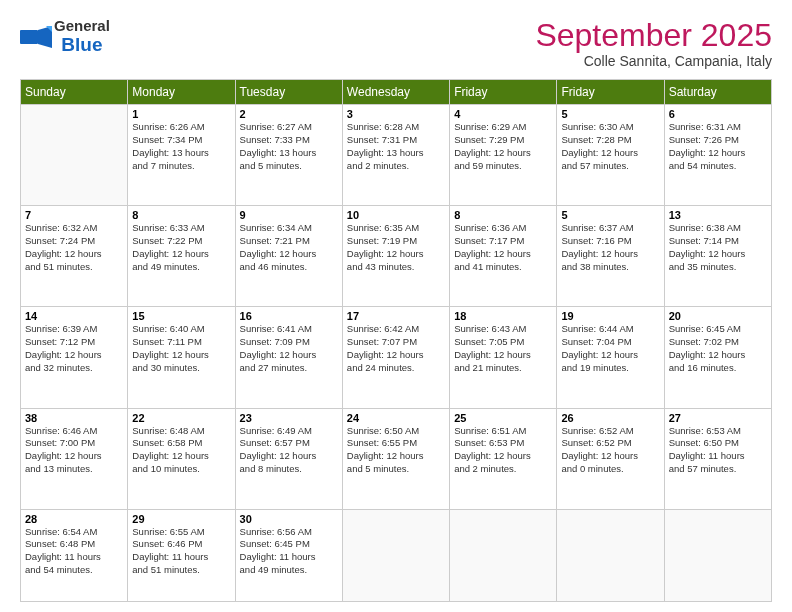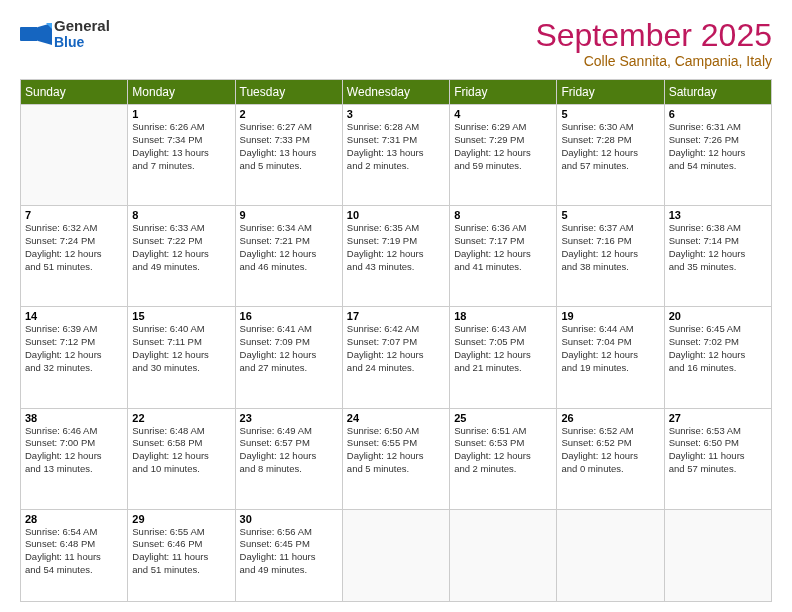--- a/index.html
+++ b/index.html
@@ -20,38 +20,39 @@
     .header {
       display: flex;
       justify-content: space-between;
       align-items: flex-start;
       margin-bottom: 10px;
     }
     .logo {
       display: flex;
       flex-direction: column;
       align-items: flex-start;
+      text-align: center;
     }
     .logo-row {
       display: flex;
       align-items: center;
       gap: 2px;
     }
     .title-block {
       text-align: right;
     }
     .month-title {
       font-size: 32px;
       font-weight: normal;
       color: #be185d;
       line-height: 1.1;
     }
     .location {
       font-size: 14px;
-      color: #a16207;
+      color: #404040;
     }
     .calendar {
       flex: 1;
       border-collapse: collapse;
       width: 100%;
       font-size: 10.5px;
     }
     .calendar th {
       background: #4d7c0f;
       color: #fff;
@@ -93,21 +94,21 @@
   <div class="header">
     <div class="logo">
       <div class="logo-row">
         <svg width="32" height="22" viewBox="0 0 32 22">
           <rect x="0" y="4" width="18" height="14" rx="1" fill="#1565c0"></rect>
           <polygon points="18,4 32,0 32,22 18,18" fill="#1565c0"></polygon>
           <polygon points="26,0 32,0 32,6" fill="#42a5f5"></polygon>
         </svg>
         <div>
           <div style="font-size:15px;font-weight:bold;color:#333;line-height:1.1;">General</div>
-          <div style="font-size:14px;font-weight:bold;color:#1565c0;line-height:1.1;">Blue</div>
+          <div style="font-size:19px;font-weight:bold;color:#1565c0;line-height:1.1;">Blue</div>
         </div>
       </div>
     </div>
     <div class="title-block">
       <div class="month-title">September 2025</div>
       <div class="location">Colle Sannita, Campania, Italy</div>
     </div>
   </div>
 
   <table class="calendar">

